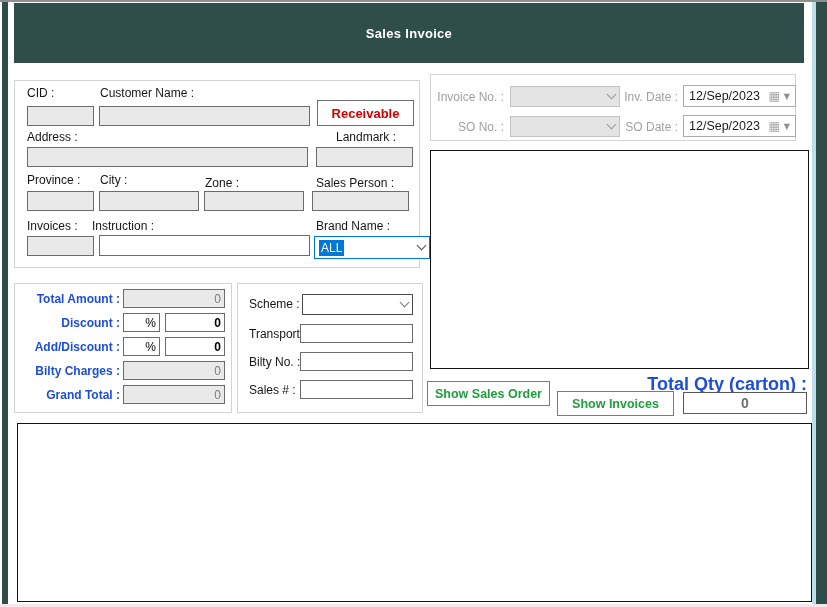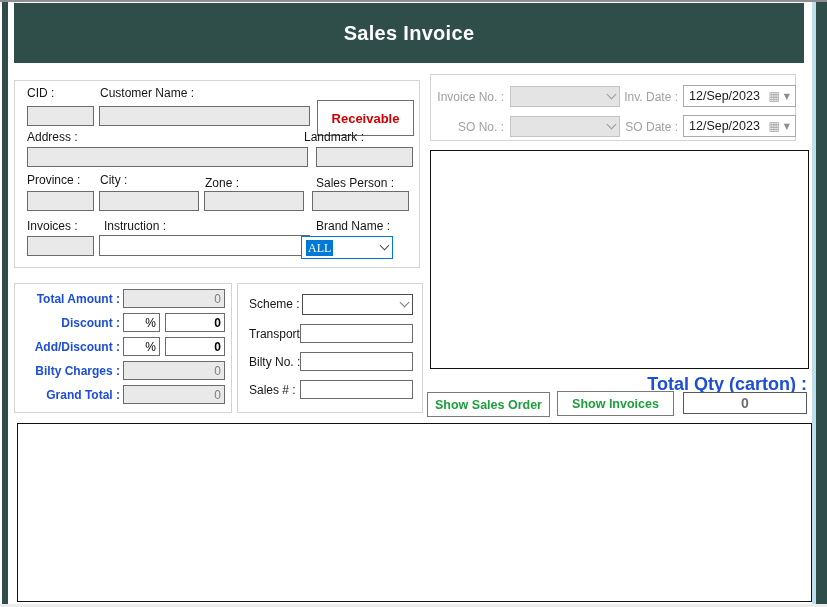--- a/index.html
+++ b/index.html
@@ -19,21 +19,21 @@
   html,body{width:827px;height:607px;overflow:hidden;}
   body{font-family:"Liberation Sans","DejaVu Sans",sans-serif;background:#ffffff;position:relative;}
   .abs{position:absolute;}
   .window{position:relative;width:827px;height:607px;background:#fff;}
   .chrome-top{left:0;top:0;width:827px;height:2px;background:#8f8f8f;}
   .chrome-left{left:2px;top:2px;width:6px;height:603px;background:var(--teal);}
   .chrome-right-blue{left:812px;top:2px;width:4px;height:603px;background:#bcdfeb;}
   .chrome-right{left:816px;top:2px;width:11px;height:603px;background:var(--teal);}
   .chrome-bottom{left:0;top:604px;width:827px;height:3px;background:#ececec;}
   .header{left:14px;top:3px;width:790px;height:60px;background:var(--teal);display:flex;align-items:center;justify-content:center;}
-  .title{color:#fff;font-size:20px;font-weight:bold;letter-spacing:.3px;}
+  .title{color:#fff;font-size:13px;font-weight:bold;letter-spacing:.3px;}
   .group{border:1px solid var(--group-border);background:#fff;}
   .lbl{font-size:12px;color:#161616;white-space:nowrap;}
   .lbl-dis{font-size:12px;color:var(--dis-text);white-space:nowrap;text-align:right;}
   .lbl-b{font-size:12px;color:#1d4ed8;font-weight:bold;white-space:nowrap;text-align:right;}
   .tb{border:1px solid var(--box-border);background:#fff;font-family:"Liberation Sans","DejaVu Sans",sans-serif;font-size:12px;color:#000;padding:0 3px;outline:none;}
   .tb.ro{background:var(--ro-fill);}
   .tb.num{text-align:right;color:var(--ro-text);}
   .tb.numb{text-align:right;font-weight:bold;color:#000;}
   .combo{border:1px solid #4a4a4a;background:#fff;display:flex;align-items:center;padding:0 4px;position:absolute;}
   .combo.dis{border:1px solid var(--dis-border);background:var(--dis-fill);}
@@ -64,42 +64,42 @@
   <div class="abs header">
     <span class="title">Sales Invoice</span>
   </div>
 
   <div class="abs group" style="left:14px;top:80px;width:406px;height:188px;"></div>
 
   <span class="abs lbl" style="left:27px;top:86px;">CID :</span>
   <span class="abs lbl" style="left:100px;top:86px;">Customer Name :</span>
   <input class="abs tb ro" style="left: 27px; top: 106px; width: 67px; height: 20px;" readonly="" value="">
   <input class="abs tb ro" style="left: 99px; top: 106px; width: 211px; height: 20px;" readonly="" value="">
-  <div class="abs btn btn-red" style="left:317px;top:100px;width:97px;height:36px;">Receivable</div>
+  <div class="abs btn btn-red" style="left:317px;top:100px;width:97px;height:26px;">Receivable</div>
 
   <span class="abs lbl" style="left:27px;top:130px;">Address :</span>
-  <span class="abs lbl" style="left:304px;top:130px;">Landmark :</span>
+  <span class="abs lbl" style="left:336px;top:130px;">Landmark :</span>
   <input class="abs tb ro" style="left: 27px; top: 147px; width: 281px; height: 20px;" readonly="" value="">
   <input class="abs tb ro" style="left: 316px; top: 147px; width: 97px; height: 20px;" readonly="" value="">
 
   <span class="abs lbl" style="left:27px;top:173px;">Province :</span>
   <span class="abs lbl" style="left:100px;top:173px;">City :</span>
   <span class="abs lbl" style="left:205px;top:176px;">Zone :</span>
   <span class="abs lbl" style="left:316px;top:176px;">Sales Person :</span>
   <input class="abs tb ro" style="left: 27px; top: 191px; width: 67px; height: 20px;" readonly="" value="">
   <input class="abs tb ro" style="left: 99px; top: 191px; width: 100px; height: 20px;" readonly="" value="">
   <input class="abs tb ro" style="left: 204px; top: 191px; width: 100px; height: 20px;" readonly="" value="">
   <input class="abs tb ro" style="left: 312px; top: 191px; width: 97px; height: 20px;" readonly="" value="">
 
   <span class="abs lbl" style="left:27px;top:219px;">Invoices :</span>
-  <span class="abs lbl" style="left:104px;top:219px;text-align:right;">Instruction :</span>
+  <span class="abs lbl" style="left:92px;top:219px;text-align:right;">Instruction :</span>
   <span class="abs lbl" style="left:316px;top:219px;">Brand Name :</span>
   <input class="abs tb ro" style="left: 27px; top: 236px; width: 67px; height: 20px;" readonly="" value="">
   <input class="abs tb" style="left: 99px; top: 235px; width: 211px; height: 21px;" value="">
-  <div class="combo focus" style="left:301px;top:236px;width:92px;height:23px;font-family:Liberation Serif, serif;">
+  <div class="combo focus" style="left:314px;top:236px;width:116px;height:23px;">
     <span class="sel">ALL</span>
     <span class="chev"></span>
   </div>
 
   <div class="abs group" style="left:430px;top:74px;width:366px;height:67px;"></div>
 
   <span class="abs lbl-dis" style="left:434px;top:90px;width:70px;">Invoice No. :</span>
   <div class="combo dis" style="left:510px;top:86px;width:110px;height:21px;">
     <span></span>
     <span class="chev light"></span>
@@ -121,21 +121,21 @@
     <span>12/Sep/2023</span>
     <span class="cal-icon">▦</span>
     <span class="dd-arrow">▼</span>
   </div>
 
   <div class="abs listbox" style="left:430px;top:150px;width:379px;height:219px;"></div>
 
   <span class="abs lbl-b" style="left:600px;top:374px;width:207px;font-size:18px;">Total Qty (carton) :</span>
   <div class="abs qtybox" style="left:683px;top:392px;width:124px;height:22px;">0</div>
 
-  <div class="abs btn btn-green" style="left:427px;top:392px;width:123px;height:25px;">Show Sales Order</div>
+  <div class="abs btn btn-green" style="left:427px;top:381px;width:123px;height:25px;">Show Sales Order</div>
   <div class="abs btn btn-green" style="left:557px;top:391px;width:117px;height:25px;">Show Invoices</div>
 
   <div class="abs group" style="left:14px;top:283px;width:218px;height:130px;"></div>
 
   <span class="abs lbl-b" style="left:16px;top:292px;width:104px;">Total Amount :</span>
   <input class="abs tb ro num" style="left: 123px; top: 289px; width: 102px; height: 19px;" readonly="" value="0">
 
   <span class="abs lbl-b" style="left:16px;top:316px;width:104px;">Discount :</span>
   <input class="abs tb numb" style="left: 123px; top: 313px; width: 37px; height: 19px; font-weight: normal;" value="%">
   <input class="abs tb numb" style="left: 165px; top: 313px; width: 60px; height: 19px;" value="0">

